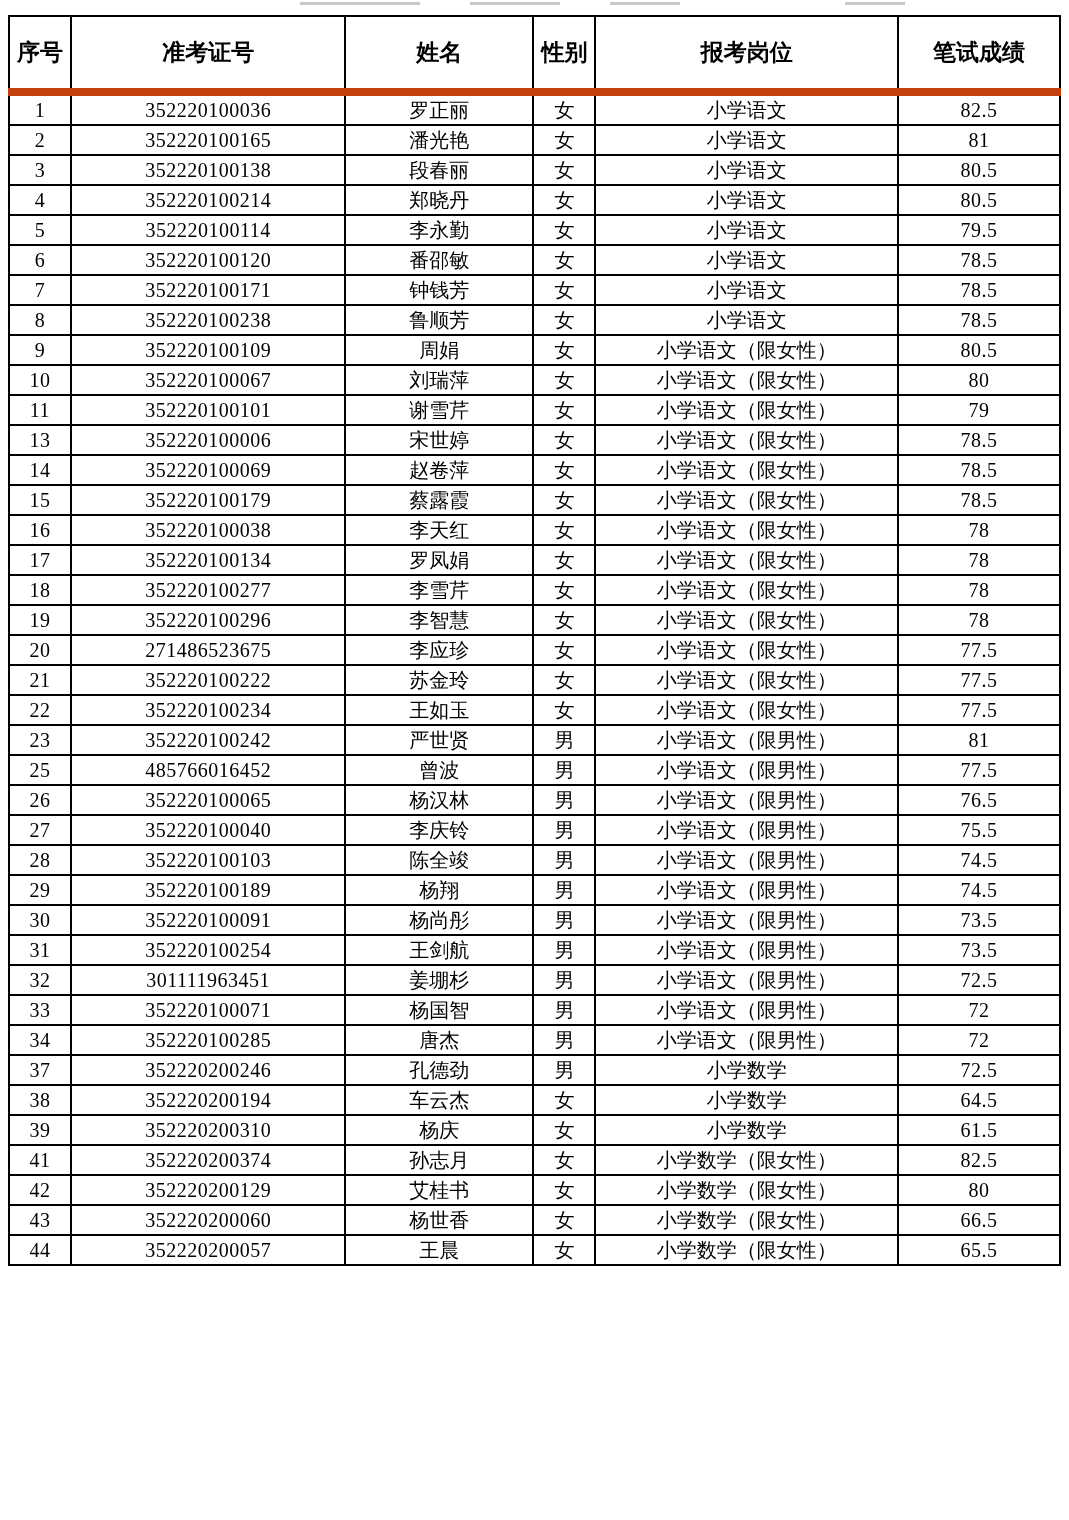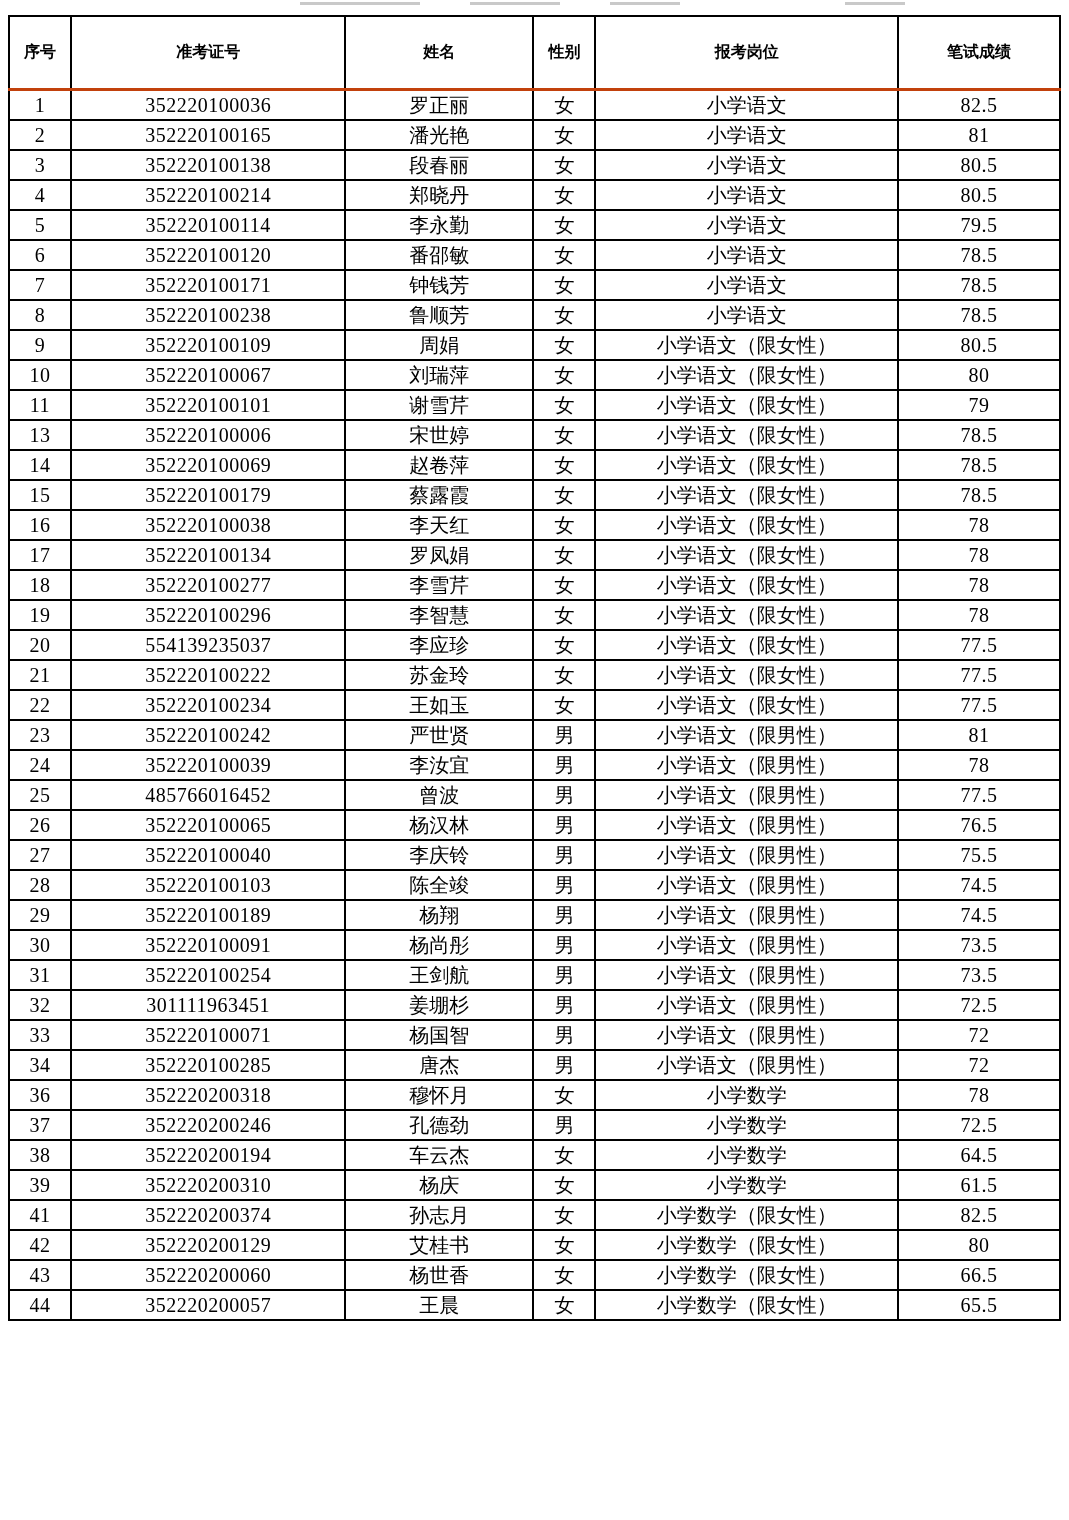--- a/index.html
+++ b/index.html
@@ -40,23 +40,23 @@
   table.results td {
     border: 2px solid #000;
     text-align: center;
     vertical-align: middle;
     padding: 0;
     overflow: hidden;
     white-space: nowrap;
   }
   table.results thead th {
     height: 71px;
-    font-size: 16px;
+    font-size: 23px;
     font-weight: bold;
-    border-bottom: 3px solid #c2410c;
+    border-bottom: 8px solid #c2410c;
   }
   table.results tbody td {
     height: 28px;
     font-size: 20px;
     font-weight: normal;
   }
   table.results tbody td.num {
     letter-spacing: 0.5px;
   }
 </style>
@@ -229,21 +229,21 @@
       <tr>
         <td class="num">19</td>
         <td class="num">352220100296</td>
         <td>李智慧</td>
         <td>女</td>
         <td>小学语文（限女性）</td>
         <td class="num">78</td>
       </tr>
       <tr>
         <td class="num">20</td>
-        <td class="num">554139235037</td>
+        <td class="num">271486523675</td>
         <td>李应珍</td>
         <td>女</td>
         <td>小学语文（限女性）</td>
         <td class="num">77.5</td>
       </tr>
       <tr>
         <td class="num">21</td>
         <td class="num">352220100222</td>
         <td>苏金玲</td>
         <td>女</td>
@@ -260,28 +260,20 @@
       </tr>
       <tr>
         <td class="num">23</td>
         <td class="num">352220100242</td>
         <td>严世贤</td>
         <td>男</td>
         <td>小学语文（限男性）</td>
         <td class="num">81</td>
       </tr>
       <tr>
-        <td class="num">24</td>
-        <td class="num">352220100039</td>
-        <td>李汝宜</td>
-        <td>男</td>
-        <td>小学语文（限男性）</td>
-        <td class="num">78</td>
-      </tr>
-      <tr>
         <td class="num">25</td>
         <td class="num">485766016452</td>
         <td>曾波</td>
         <td>男</td>
         <td>小学语文（限男性）</td>
         <td class="num">77.5</td>
       </tr>
       <tr>
         <td class="num">26</td>
         <td class="num">352220100065</td>
@@ -346,28 +338,20 @@
         <td>小学语文（限男性）</td>
         <td class="num">72</td>
       </tr>
       <tr>
         <td class="num">34</td>
         <td class="num">352220100285</td>
         <td>唐杰</td>
         <td>男</td>
         <td>小学语文（限男性）</td>
         <td class="num">72</td>
-      </tr>
-      <tr>
-        <td class="num">36</td>
-        <td class="num">352220200318</td>
-        <td>穆怀月</td>
-        <td>女</td>
-        <td>小学数学</td>
-        <td class="num">78</td>
       </tr>
       <tr>
         <td class="num">37</td>
         <td class="num">352220200246</td>
         <td>孔德劲</td>
         <td>男</td>
         <td>小学数学</td>
         <td class="num">72.5</td>
       </tr>
       <tr>

